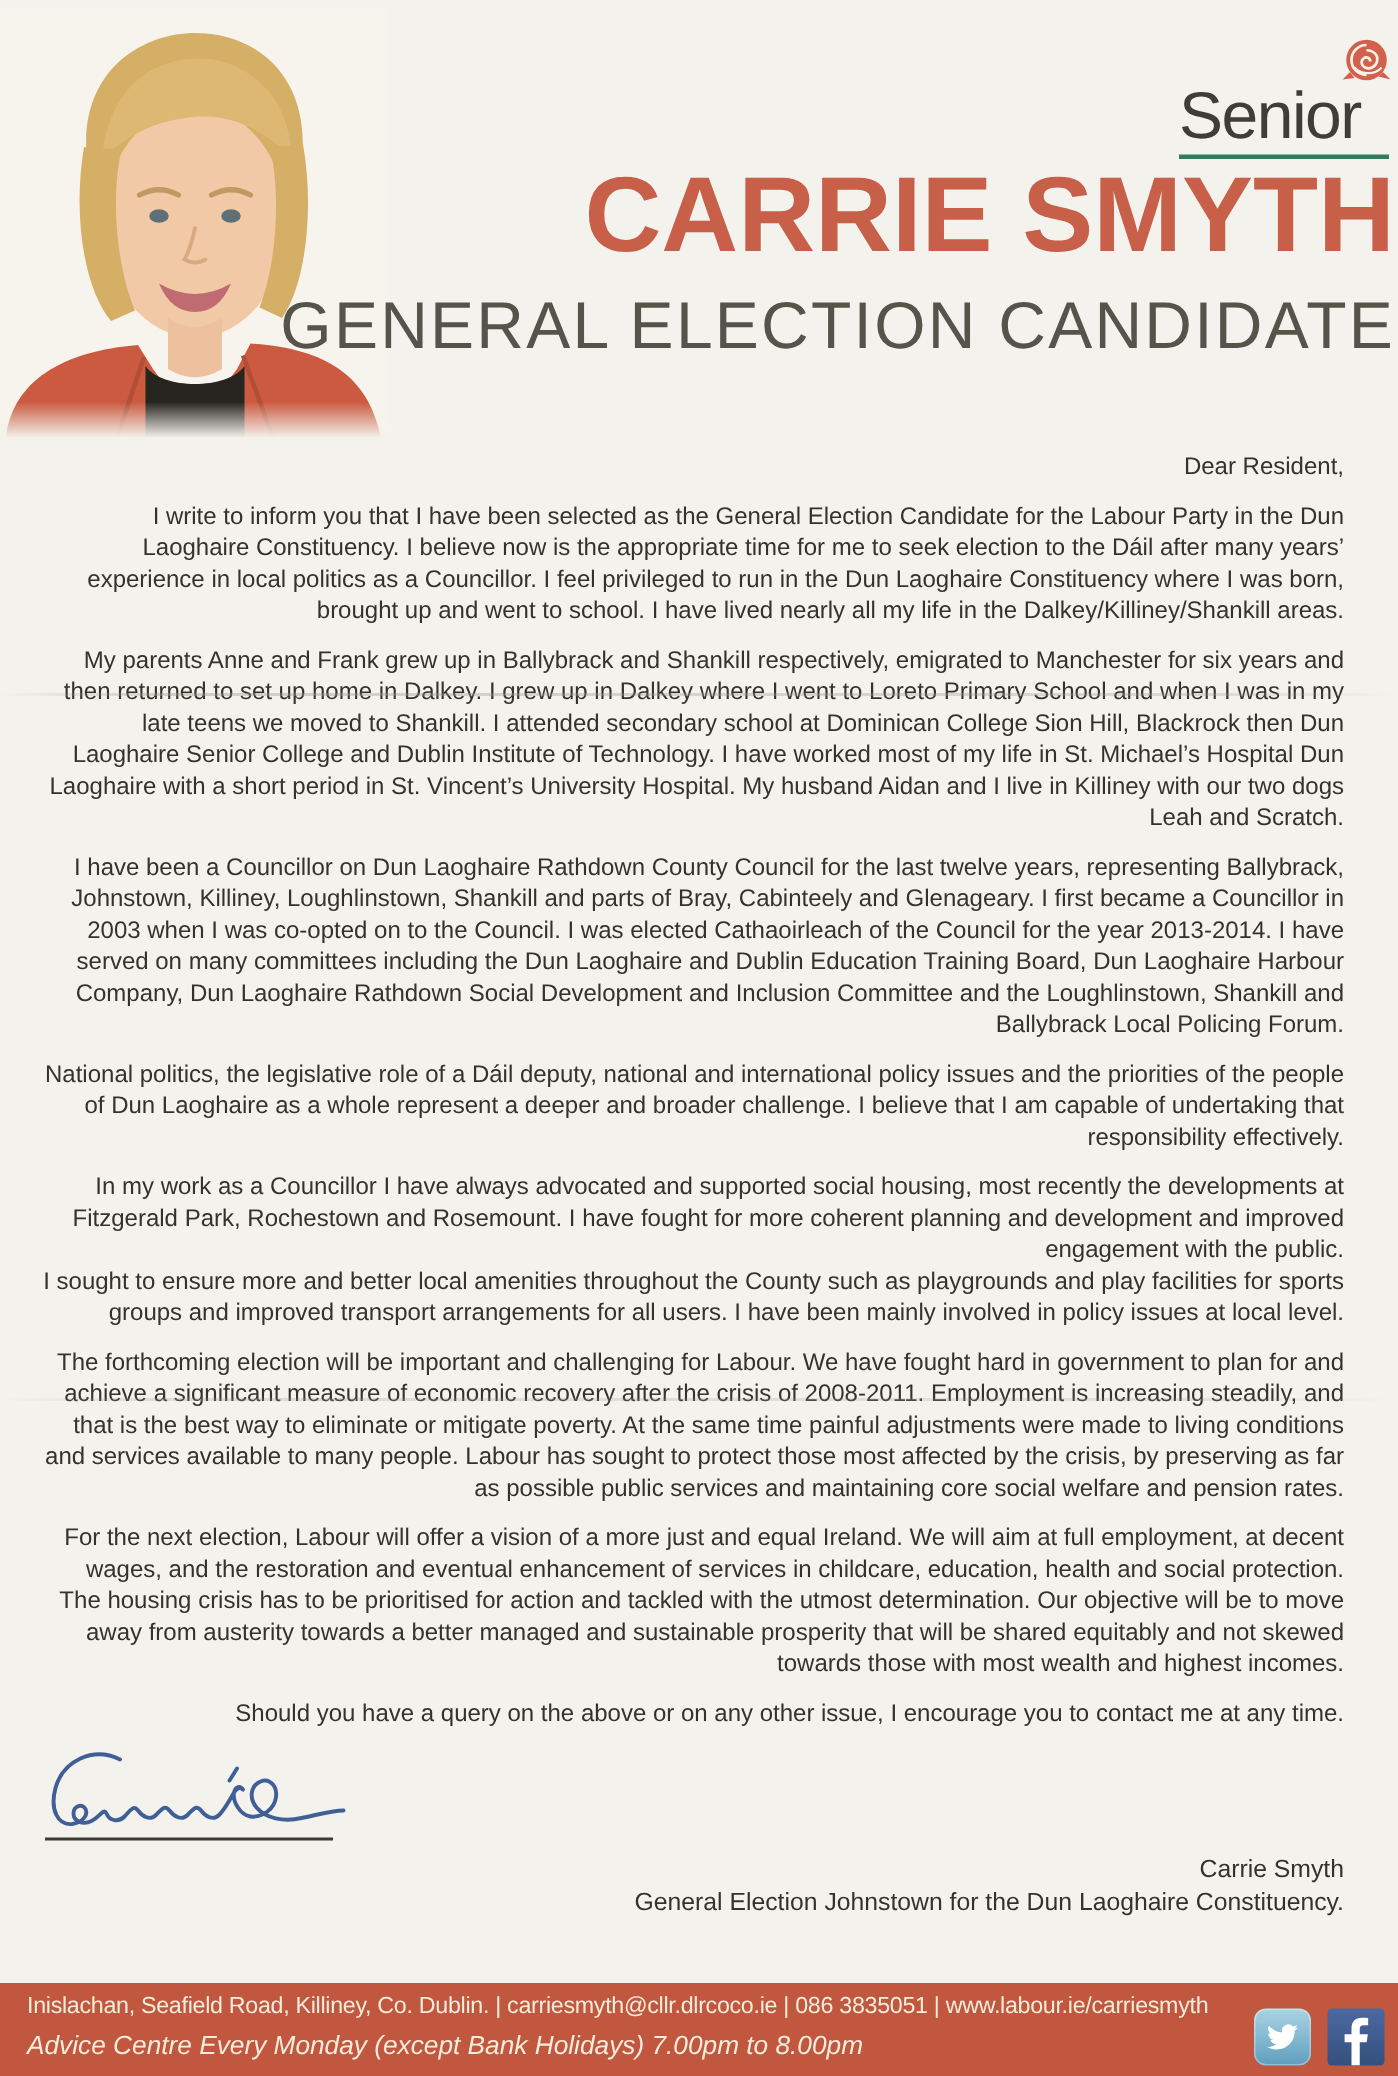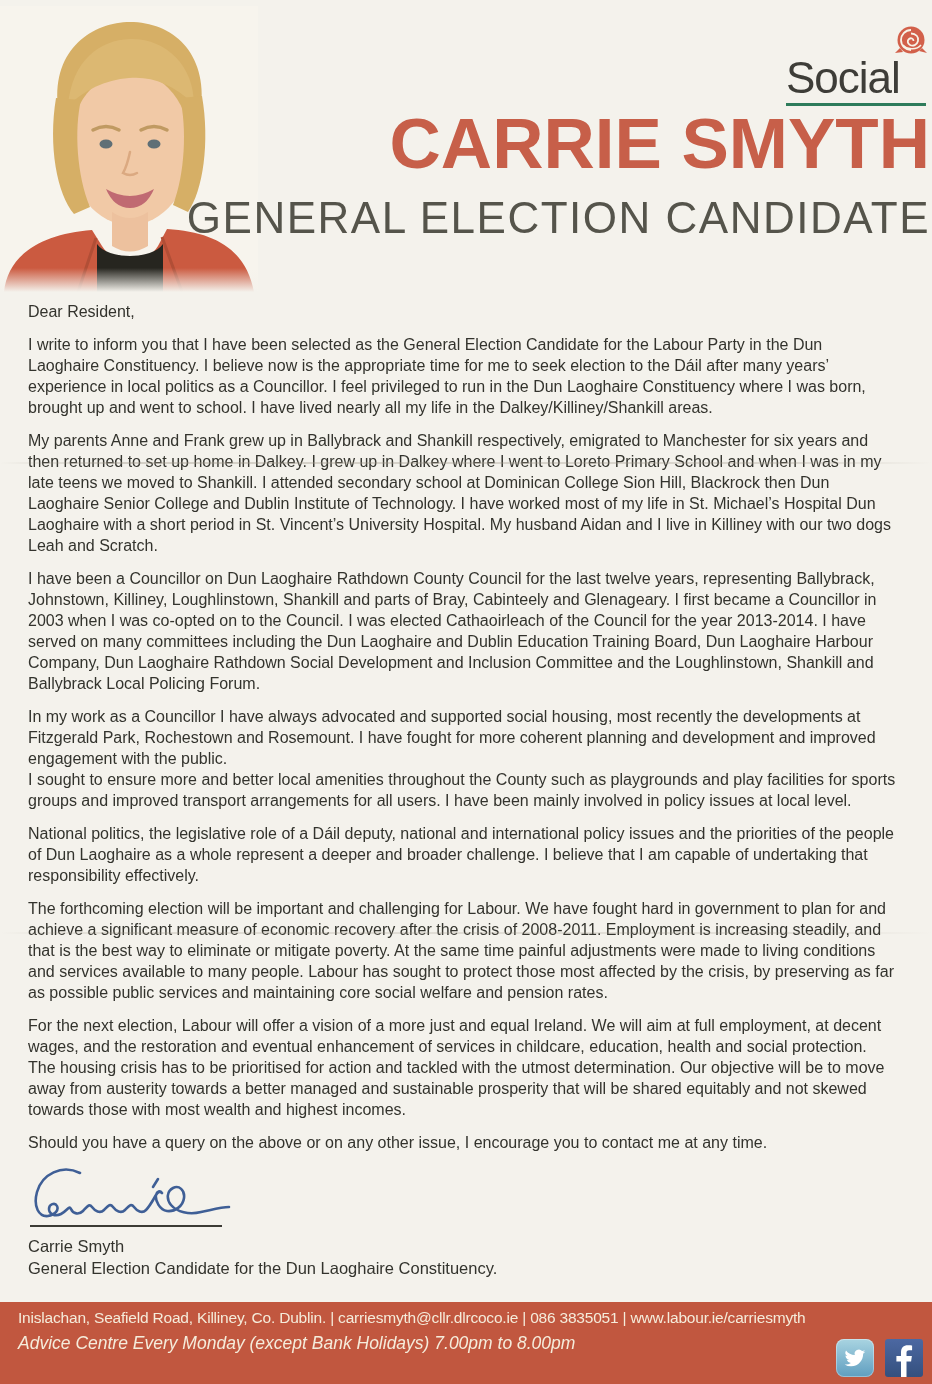--- a/index.html
+++ b/index.html
@@ -21,34 +21,34 @@
     position:absolute;top:106px;right:2px;white-space:nowrap;
     font-size:71px;line-height:1.06;font-weight:700;letter-spacing:0px;
     color:var(--title-red,#c75f49);
   }
   .candidate-role{
     position:absolute;top:193px;right:2px;white-space:nowrap;
     font-size:44px;font-weight:400;letter-spacing:1.5px;
     color:var(--subtitle-gray,#55544b);
   }
   
-  .letter{position:absolute;left:28px;right:36px;top:301px;}
+  .letter{position:absolute;left:28px;right:36px;top:301px;text-align:right;}
   .letter p{margin:0 0 12px 0;font-size:16px;line-height:21px;white-space:pre-line;}
   .sign-off{margin-bottom:6px !important;}
   .signature-svg{display:block;width:206px;height:58px;margin:2px 0 0 0;}
   .signature-line{width:192px;height:2px;background:#3c3b35;margin:2px 0 8px 2px;}
   .signed-name{font-size:16.5px;line-height:22px;}
   .signed-title{font-size:16.5px;line-height:22px;}
   
   .crease{position:absolute;left:0;right:0;height:2px;pointer-events:none;
     background:linear-gradient(to right,rgba(160,152,138,0),rgba(160,152,138,.40) 12%,rgba(160,152,138,.30) 85%,rgba(160,152,138,0));}
   .crease-1{top:462px;}
   .crease-2{top:932px;opacity:.65;}
   
-  .footer{position:absolute;left:0;right:0;bottom:0;height:82px;
+  .footer{position:absolute;left:0;right:0;bottom:0;height:62px;
     background:var(--footer-bg,#c1573f);color:var(--footer-text,#f5ecdb);}
   .footer-line{position:absolute;left:18px;white-space:nowrap;}
   .footer-line-1{top:7px;font-size:15.5px;letter-spacing:-0.2px;}
   .footer-line-2{top:31px;font-size:17.5px;font-style:italic;}
   .footer-line-3{top:56px;font-size:17.5px;}
   .social{position:absolute;right:9px;bottom:7px;display:flex;gap:11px;}
   .icon-box{width:38px;height:38px;display:flex;align-items:center;justify-content:center;}
   .twitter-box{border-radius:8px;background:linear-gradient(#a9d4e1,#5f9ec0);box-shadow:inset 0 0 0 1px rgba(255,255,255,.35);}
   .facebook-box{border-radius:3px;background:linear-gradient(#4c68a2,#34507e);}
 </style>
@@ -97,50 +97,50 @@
 
   <div class="labour-logo">
     <svg class="rose" viewBox="0 0 34 34">
       <circle cx="17" cy="16" r="13.5" fill="#d2604a"></circle>
       <path d="M6,24 L1,29 L9,28 Z" fill="#d2604a"></path>
       <path d="M28,24 L33,29 L25,27 Z" fill="#d2604a"></path>
       <path d="M17,6 C11,6 7,11 7,16 C7,22 12,26 17,26" stroke="#f7f3e8" stroke-width="1.8" fill="none"></path>
       <path d="M17,9.5 C22,9.5 25,13 24,17 C23,21 19,22.5 16,21 C13.5,19.7 13,16.5 15,15 C17,13.5 19.5,14.5 19.5,17" stroke="#f7f3e8" stroke-width="1.8" fill="none"></path>
       <path d="M9,21 C12,25 22,27 27,21" stroke="#f7f3e8" stroke-width="1.5" fill="none"></path>
     </svg>
-    <div class="labour-text">Social</div>
+    <div class="labour-text">Senior</div>
     <div class="labour-underline"></div>
   </div>
 
   <div class="candidate-name">CARRIE SMYTH</div>
   <div class="candidate-role">GENERAL ELECTION CANDIDATE</div>
 
   <div class="letter">
     <p class="salutation">Dear Resident,</p>
     <div>
         <p>I write to inform you that I have been selected as the General Election Candidate for the Labour Party in the Dun Laoghaire Constituency.  I believe now is the appropriate time for me to seek election to the Dáil after many years’ experience in local politics as a Councillor.  I feel privileged to run in the Dun Laoghaire Constituency where I was born, brought up and went to school.  I have lived nearly all my life in the Dalkey/Killiney/Shankill areas.</p>
         <p>My parents Anne and Frank grew up in Ballybrack and Shankill respectively, emigrated to Manchester for six years and then returned to set up home in Dalkey.  I grew up in Dalkey where I went to Loreto Primary School and when I was in my late teens we moved to Shankill.  I attended secondary school at Dominican College Sion Hill, Blackrock then Dun Laoghaire Senior College and Dublin Institute of Technology.  I have worked most of my life in St. Michael’s Hospital Dun Laoghaire with a short period in St. Vincent’s University Hospital.  My husband Aidan and I live in Killiney with our two dogs Leah and Scratch.</p>
         <p>I have been a Councillor on Dun Laoghaire Rathdown County Council for the last twelve years, representing Ballybrack, Johnstown, Killiney, Loughlinstown, Shankill and parts of Bray, Cabinteely and Glenageary.  I first became a Councillor in 2003 when I was co-opted on to the Council.  I was elected Cathaoirleach of the Council for the year 2013-2014.  I have served on many committees including the Dun Laoghaire and Dublin Education Training Board, Dun Laoghaire Harbour Company, Dun Laoghaire Rathdown Social Development and Inclusion Committee and the Loughlinstown, Shankill and Ballybrack Local Policing Forum.</p>
+        <p>National politics, the legislative role of a Dáil deputy, national and international policy issues and the priorities of the people of Dun Laoghaire as a whole represent a deeper and broader challenge.  I believe that I am capable of undertaking that responsibility effectively.</p>
         <p>In my work as a Councillor I have always advocated and supported social housing, most recently the developments at Fitzgerald Park, Rochestown and Rosemount.  I have fought for more coherent planning and development and improved engagement with the public.
 I sought to ensure more and better local amenities throughout the County such as playgrounds and play facilities for sports groups and improved transport arrangements for all users.  I have been mainly involved in policy issues at local level.</p>
-        <p>National politics, the legislative role of a Dáil deputy, national and international policy issues and the priorities of the people of Dun Laoghaire as a whole represent a deeper and broader challenge.  I believe that I am capable of undertaking that responsibility effectively.</p>
         <p>The forthcoming election will be important and challenging for Labour.  We have fought hard in government to plan for and achieve a significant measure of economic recovery after the crisis of 2008-2011.  Employment is increasing steadily, and that is the best way to eliminate or mitigate poverty.  At the same time painful adjustments were made to living conditions and services available to many people.  Labour has sought to protect those most affected by the crisis, by preserving as far as possible public services and maintaining core social welfare and pension rates.</p>
         <p>For the next election, Labour will offer a vision of a more just and equal Ireland.  We will aim at full employment, at decent wages, and the restoration and eventual enhancement of services in childcare, education, health and social protection.  The housing crisis has to be prioritised for action and tackled with the utmost determination.  Our objective will be to move away from austerity towards a better managed and sustainable prosperity that will be shared equitably and not skewed towards those with most wealth and highest incomes.</p>
         <p>Should you have a query on the above or on any other issue, I encourage you to contact me at any time.</p>
       </div>
 
     <svg class="signature-svg" viewBox="0 0 206 58">
       <g stroke="#3f5f96" stroke-width="2.6" fill="none" stroke-linecap="round" stroke-linejoin="round">
         <path d="M52,8 C34,-1 14,9 9,27 C5,42 11,52 20,51 C27,50 31,45 29,41 C27,37 21,39 21,44 C21,49 27,52 33,49 C39,46 41,40 43,44 C45,49 51,50 55,46 C59,42 61,38 64,42 C67,46 72,49 76,45 C80,41 82,38 85,42 C88,46 93,49 97,45 C101,41 103,38 106,42 C109,46 114,49 118,45 C122,41 125,35 128,30 C130,27 132,26 134,28 C132,25 129,26 128,30 C127,36 132,45 139,46 C147,47 155,41 156,33 C157,25 151,20 145,23 C139,26 138,34 143,40 C149,47 161,50 173,47 C183,45 193,42 201,42"></path>
         <path d="M125,22 L130,14"></path>
       </g>
     </svg>
     <div class="signature-line"></div>
     <div class="signed-name">Carrie Smyth</div>
-    <div class="signed-title">General Election Candidate for the Dun Laoghaire Constituency.</div>
+    <div class="signed-title">General Election Johnstown for the Dun Laoghaire Constituency.</div>
   </div>
 
   <div class="crease crease-1"></div>
   <div class="crease crease-2"></div>
 
   <div class="footer">
     <div class="footer-line footer-line-1">Inislachan, Seafield Road, Killiney, Co. Dublin. | carriesmyth@cllr.dlrcoco.ie | 086 3835051 | www.labour.ie/carriesmyth</div>
     <div class="footer-line footer-line-2">Advice Centre Every Monday (except Bank Holidays) 7.00pm to 8.00pm</div>
     <div class="social">
       <div class="icon-box twitter-box">

